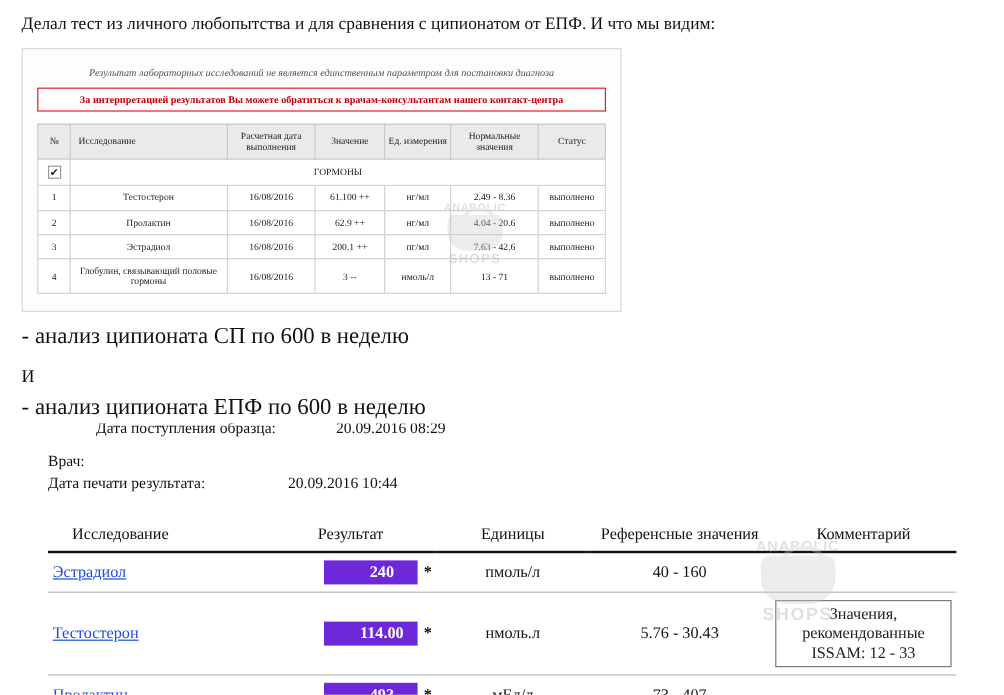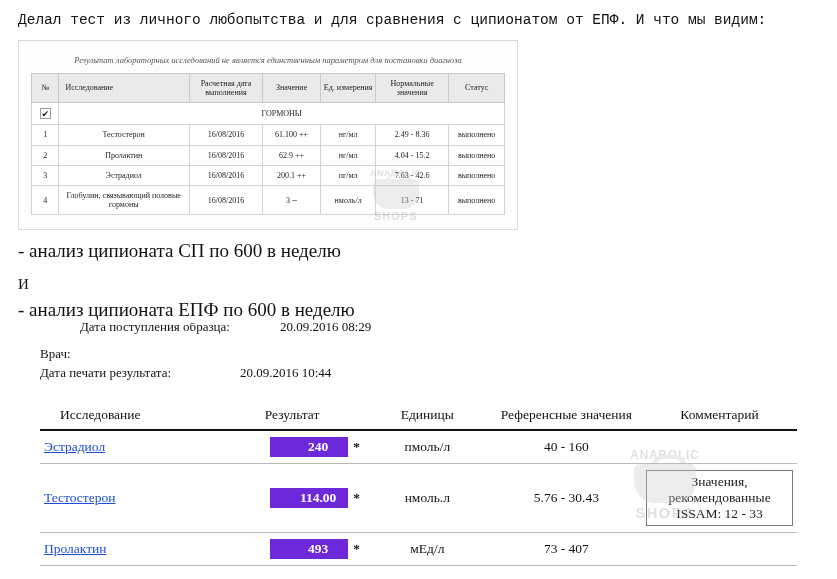--- a/index.html
+++ b/index.html
@@ -15,21 +15,20 @@
     position: relative;
     overflow: hidden;
   }
 
   
   .intro {
     font-size: 14.5px;
     padding: 11px 14px 6px 18px;
     line-height: 1.3;
     color: #111;
-    font-family: Liberation Mono, monospace;
   }
 
   
   .report-card-1 {
     margin: 4px 0 0 18px;
     width: 500px;
     border: 1px solid #d9d9d9;
     background: #fdfdfd;
     padding: 10px 10px 14px 10px;
     box-sizing: border-box;
@@ -234,20 +233,21 @@
     background: rgba(255,255,255,.75);
   }
 </style>
 </head>
 <body>
 
 <div class="intro">Делал тест из личного любопытства и для сравнения с ципионатом от ЕПФ. И что мы видим:</div>
 
 <div class="report-card-1">
   <div class="disclaimer-1">Результат лабораторных исследований не является единственным параметром для постановки диагноза</div>
+  <div class="redbox">За интерпретацией результатов Вы можете обратиться к врачам-консультантам нашего контакт-центра</div>
 
   <table class="lab1">
     <thead>
       <tr>
         <th class="c-num">№</th>
         <th class="c-name">Исследование</th>
         <th class="c-date">Расчетная дата выполнения</th>
         <th class="c-val">Значение</th>
         <th class="c-unit">Ед. измерения</th>
         <th class="c-norm">Нормальные значения</th>
@@ -270,21 +270,21 @@
         <td>нг/мл</td>
         <td>2.49 - 8.36</td>
         <td>выполнено</td>
       </tr>
       <tr>
         <td>2</td>
         <td class="name-cell">Пролактин</td>
         <td>16/08/2016</td>
         <td>62.9 ++</td>
         <td>нг/мл</td>
-        <td>4.04 - 15.2</td>
+        <td>4.04 - 20.6</td>
         <td>выполнено</td>
       </tr>
       <tr>
         <td>3</td>
         <td class="name-cell">Эстрадиол</td>
         <td>16/08/2016</td>
         <td>200.1 ++</td>
         <td>пг/мл</td>
         <td>7.63 - 42.6</td>
         <td>выполнено</td>

